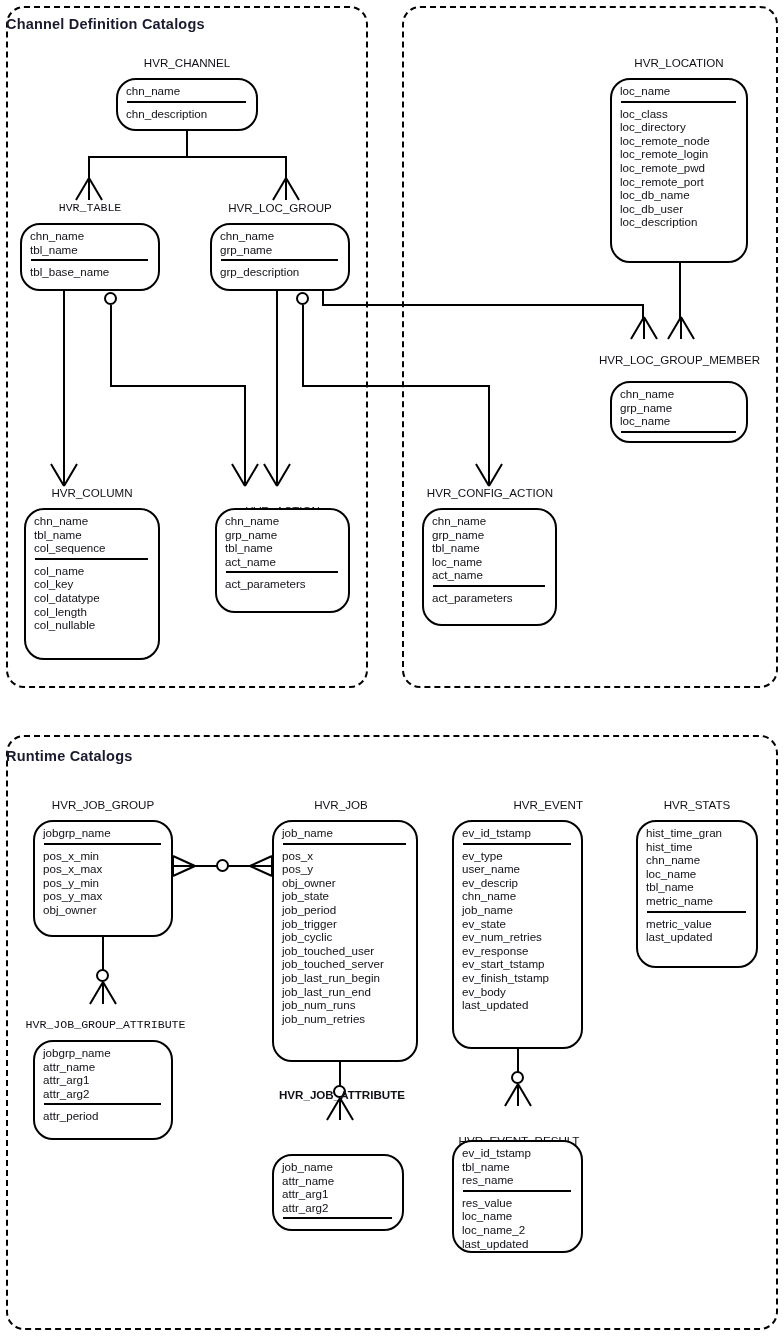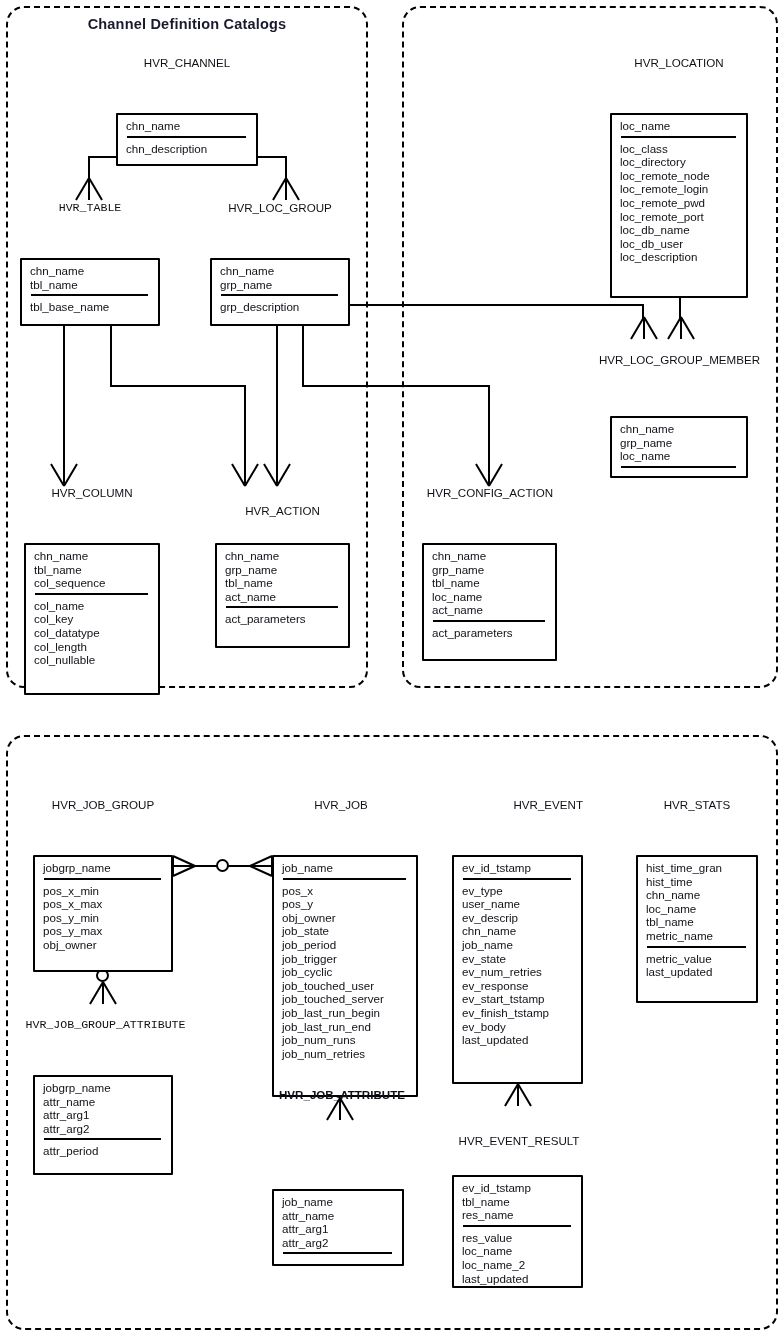--- a/index.html
+++ b/index.html
@@ -2,25 +2,25 @@
 <html><head>
 <meta charset="utf-8">
 <style>
   html,body{margin:0;padding:0;background:#ffffff;}
   body{font-family:"Liberation Sans", sans-serif;}
   #canvas{position:relative;width:784px;height:1336px;background:#ffffff;overflow:hidden;}
 
   
   .panel{position:absolute;border:2px dashed #000;border-radius:18px;box-sizing:border-box;}
   .panel-title{position:absolute;font-weight:bold;font-size:14.5px;color:#1a1a2e;
-               letter-spacing:.2px;text-align:center;white-space:nowrap;}
+               letter-spacing:.2px;text-align:left;white-space:nowrap;}
 
   
-  .entity{position:absolute;box-sizing:border-box;border:2.2px solid #000;border-radius:1px;
-          background:#fff;margin-top:35px;}
+  .entity{position:absolute;box-sizing:border-box;border:2.2px solid #000;border-radius:20px;
+          background:#fff;}
   .entity .attrs{padding:4px 7px 4px 8px;}
   .attr{font-size:11.6px;line-height:13.6px;color:#101018;white-space:nowrap;}
   .pk-rule{height:0;border-top:2.2px solid #000;margin:3px 3px 4px 1px;}
   .ent-title{position:absolute;font-size:11.6px;color:#101018;white-space:nowrap;text-align:center;}
 
   
   .ln{position:absolute;background:#000;}
   .lnh{height:2px;}
   .lnv{width:2px;}
   .circ{position:absolute;width:13px;height:13px;border:2px solid #000;border-radius:50%;
@@ -32,20 +32,21 @@
 <body>
 
 <div id="canvas">
 
   <div class="panel" style="left:6px;top:6px;width:362px;height:682px;"></div>
   <div class="panel-title" style="left:6px;top:16px;width:362px;">Channel Definition Catalogs</div>
 
   <div class="panel" style="left:402px;top:6px;width:376px;height:682px;"></div>
 
   <div class="panel" style="left:6px;top:735px;width:772px;height:595px;"></div>
+  <div class="panel-title" style="left:6px;top:748px;width:772px;">Runtime Catalogs</div>
 
   <div class="ln lnv" style="left:186px;top:131px;height:26px;"></div>
   <div class="ln lnh" style="left:88px;top:156px;width:198px;"></div>
   <div class="ln lnv" style="left:88px;top:156px;height:24px;"></div>
   <div class="ln lnv" style="left:285px;top:156px;height:24px;"></div>
   <svg class="crow" style="left:73px;top:178px;" width="32" height="22">
     <path d="M16,0 L16,22 M16,0 L3,22 M16,0 L29,22" stroke="#000" stroke-width="2" fill="none"></path>
   </svg>
   <svg class="crow" style="left:270px;top:178px;" width="32" height="22">
     <path d="M16,0 L16,22 M16,0 L3,22 M16,0 L29,22" stroke="#000" stroke-width="2" fill="none"></path>

